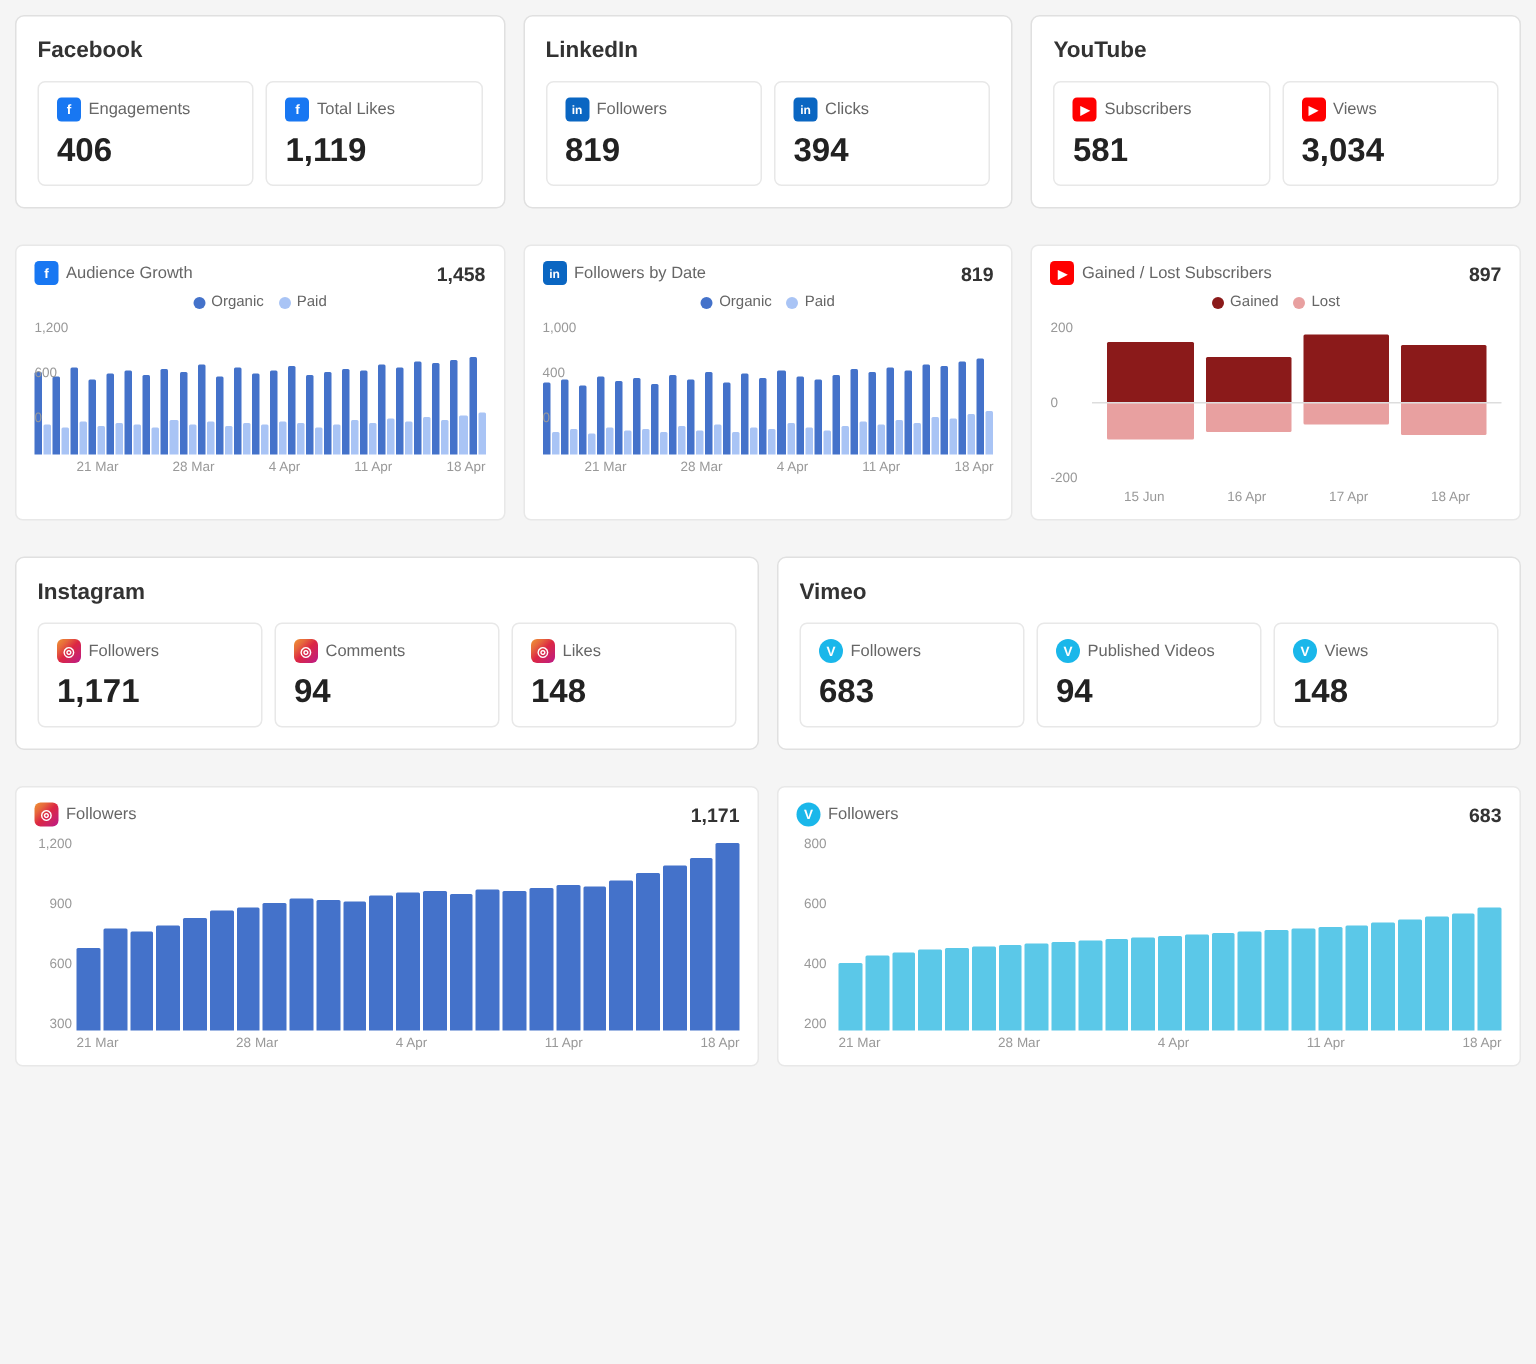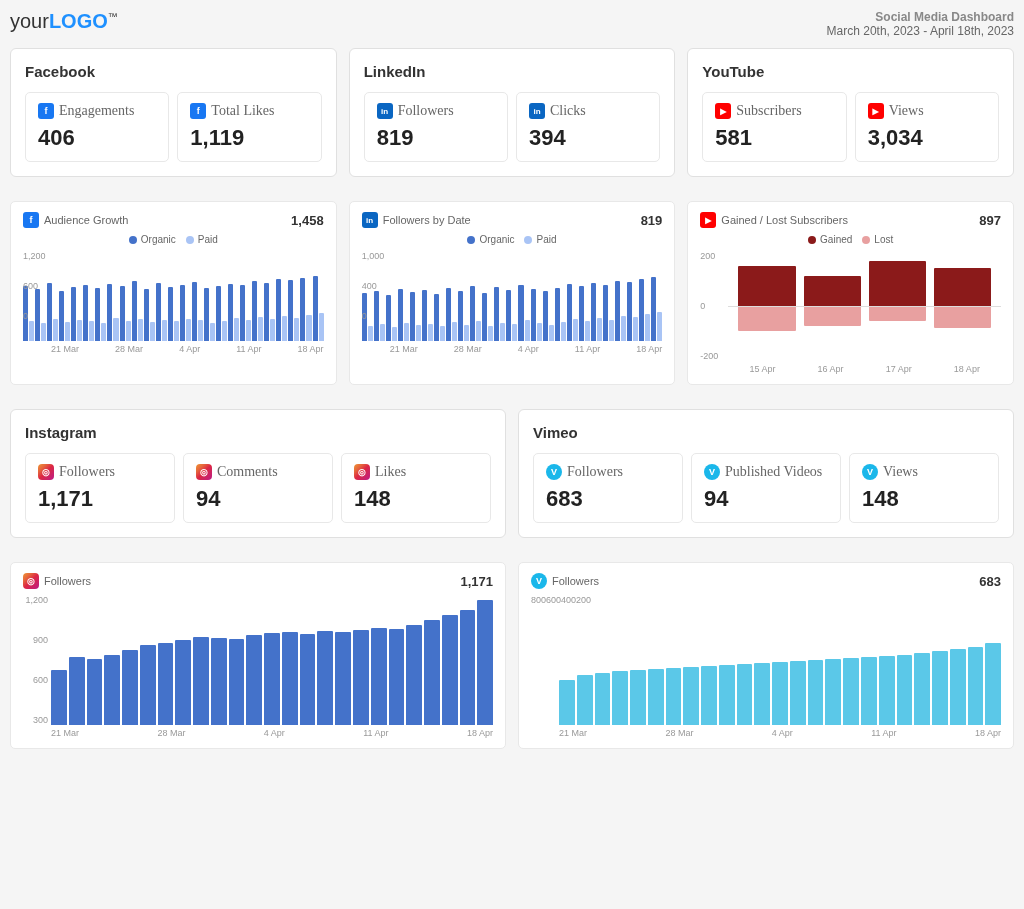--- a/index.html
+++ b/index.html
@@ -31,21 +31,21 @@
     .stats-row-3 { grid-template-columns: 1fr 1fr 1fr; }
     
     .stat-card { border: 1px solid #e8e8e8; border-radius: 5px; padding: 10px 12px; }
     .stat-label-row { display: flex; align-items: center; gap: 5px; margin-bottom: 6px; }
     .stat-icon { width: 16px; height: 16px; border-radius: 3px; display: flex; align-items: center; justify-content: center; font-size: 9px; font-weight: 700; color: #fff; flex-shrink: 0; }
     .icon-fb { background: #1877f2; }
     .icon-li { background: #0a66c2; border-radius: 3px; }
     .icon-yt { background: #ff0000; border-radius: 3px; }
     .icon-ig { background: linear-gradient(135deg, #f09433, #e6683c, #dc2743, #cc2366, #bc1888); border-radius: 4px; }
     .icon-vm { background: #1ab7ea; border-radius: 50%; }
-    .stat-label { font-size: 14px; color: #666; font-family: Liberation Serif, serif; }
+    .stat-label { font-size: 11px; color: #666; }
     .stat-value { font-size: 22px; font-weight: 700; color: #222; }
     
     
     .chart-card { border: 1px solid #e8e8e8; border-radius: 5px; padding: 10px 12px; }
     .chart-header { display: flex; justify-content: space-between; align-items: center; margin-bottom: 6px; }
     .chart-title-row { display: flex; align-items: center; gap: 5px; }
     .chart-label { font-size: 11px; color: #666; }
     .chart-value { font-size: 13px; font-weight: 700; color: #333; }
     .chart-legend { display: flex; gap: 10px; margin-bottom: 6px; justify-content: center; }
     .legend-item { display: flex; align-items: center; gap: 4px; font-size: 10px; color: #666; }
@@ -54,29 +54,20 @@
     .chart-area { position: relative; }
     .chart-y-labels { position: absolute; left: 0; top: 0; bottom: 20px; display: flex; flex-direction: column; justify-content: space-between; font-size: 9px; color: #999; width: 28px; }
     .bar-group { display: flex; align-items: flex-end; gap: 1px; flex: 1; }
     .bar { border-radius: 1px 1px 0 0; min-width: 3px; }
   </style>
 </head>
 <body>
 
 <div class="page-wrapper">
 
-  <div class="header">
-    <div class="logo">
-      <span>your</span><span class="logo-blue">LOGO</span><span class="logo-tm">™</span>
-    </div>
-    <div class="header-right">
-      <div class="title">Social Media Dashboard</div>
-      <div>March 20th, 2023 - April 18th, 2023</div>
-    </div>
-  </div>
 
 
   <div class="top-row">
 
     <div class="section-card">
       <div class="section-title">Facebook</div>
       <div class="stats-row stats-row-2">
         <div class="stat-card">
           <div class="stat-label-row">
             <div class="stat-icon icon-fb">f</div>
@@ -477,21 +468,21 @@
                   <div style="background:#8b1a1a; height:38px; width:100%; border-radius:1px 1px 0 0;"></div>
                 </div>
                 <div style="flex:1; display:flex; flex-direction:column; width:100%;">
                   <div style="background:#e8a0a0; height:22px; width:100%; border-radius:0 0 1px 1px;"></div>
                 </div>
               </div>
             </div>
           </div>
         </div>
         <div style="display:flex; margin-left:28px; justify-content:space-around; font-size:9px; color:#999; margin-top:3px;">
-          <span>15 Apr</span>
+          <span>15 Jun</span>
             <span>16 Apr</span>
             <span>17 Apr</span>
             <span>18 Apr</span>
         </div>
       </div>
     </div>
   </div>
 
   <div class="bottom-sections">
 
@@ -609,21 +600,21 @@
     <div class="section-card chart-card">
       <div class="chart-header">
         <div class="chart-title-row">
           <div class="stat-icon icon-vm" style="font-size:9px;">V</div>
           <span class="chart-label">Followers</span>
         </div>
         <span class="chart-value">683</span>
       </div>
       <div class="chart-area">
         <div style="display:flex; align-items:flex-end; position:relative;">
-          <div style="width:28px; font-size:9px; color:#999; display:flex; justify-content:space-between; height:130px; text-align:center; padding-right:3px;">
+          <div style="width:28px; font-size:9px; color:#999; display:flex; flex-direction:column; justify-content:space-between; height:130px; text-align:center; padding-right:3px;">
             <span>800</span>
               <span>600</span>
               <span>400</span>
               <span>200</span>
           </div>
           <div style="flex:1; display:flex; align-items:flex-end; height:130px; gap:2px;">
             <div class="bar" style="background:#5bc8e8;height:45px;flex:1;"></div>
             <div class="bar" style="background:#5bc8e8;height:50px;flex:1;"></div>
             <div class="bar" style="background:#5bc8e8;height:52px;flex:1;"></div>
             <div class="bar" style="background:#5bc8e8;height:54px;flex:1;"></div>

